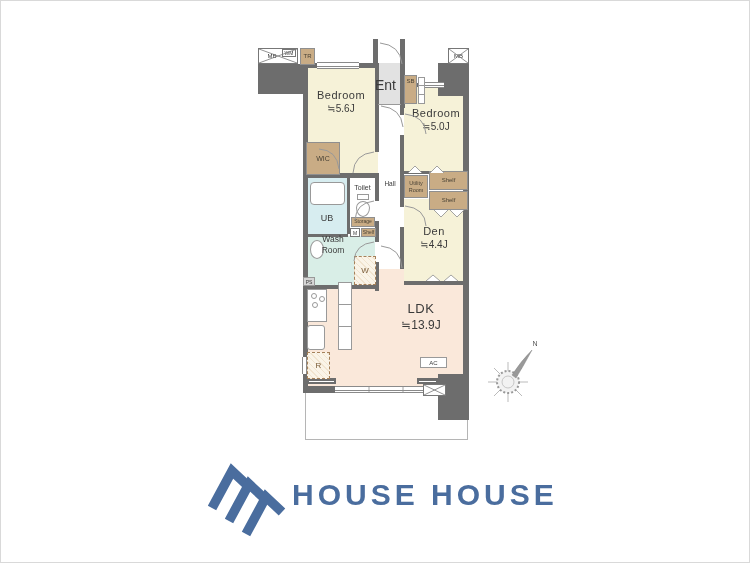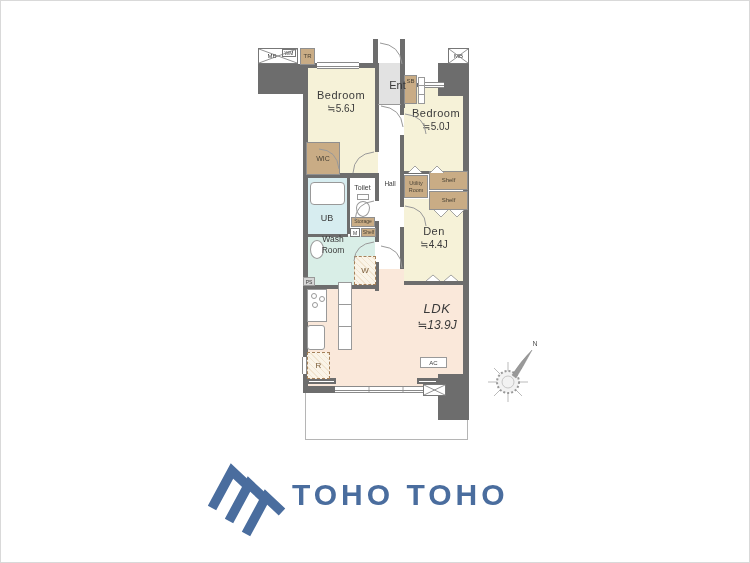--- a/index.html
+++ b/index.html
@@ -146,25 +146,25 @@
     <div class="rsize">≒5.6J</div>
   </div>
   <div class="abs rlabel" style="left:403px;top:106px;width:64px;">
     <div class="rname">Bedroom</div>
     <div class="rsize">≒5.0J</div>
   </div>
   <div class="abs rlabel" style="left:403px;top:224px;width:60px;">
     <div class="rname">Den</div>
     <div class="rsize">≒4.4J</div>
   </div>
-  <div class="abs rlabel" style="left:386px;top:300px;width:100px;font-style:italic;">
+  <div class="abs rlabel" style="left:370px;top:300px;width:100px;">
     <div class="rname" style="font-size:13px;">LDK</div>
     <div class="rsize" style="font-size:12px;">≒13.9J</div>
   </div>
-  <div class="small-label" style="left:385px;top:78px;width:23px;height:12px;font-size:11px;">Ent</div>
+  <div class="small-label" style="left:373px;top:78px;width:23px;height:12px;font-size:14px;">Ent</div>
   <div class="small-label" style="left:377px;top:177px;width:24px;height:10px;font-size:6.5px;">Hall</div>
   <div class="small-label" style="left:348px;top:181px;width:27px;height:10px;font-size:7px;">Toilet</div>
   <div class="small-label" style="left:306px;top:211px;width:40px;height:12px;font-size:9px;">UB</div>
   <div class="small-label" style="left:312px;top:231px;width:40px;height:26px;font-size:8.5px;line-height:1.35;">Wash Room</div>
   <div class="small-label" style="left:528px;top:338px;width:12px;height:9px;font-size:7px;color:#555;">N</div>
 
   <svg width="750" height="563" viewBox="0 0 750 563">
 
     <g stroke="#777" stroke-width="0.8">
       <line x1="258" y1="48" x2="296" y2="62"></line>
@@ -214,15 +214,15 @@
     </g>
   </svg>
 
   <svg style="left:203px;top:460px;" width="90" height="90" viewBox="0 0 90 90">
     <g stroke="#4a6d9e" stroke-width="9.5" fill="none" stroke-linejoin="miter" stroke-linecap="butt">
       <path d="M8,47 L28,10 L44,25"></path>
       <path d="M25,60 L45,23 L61,38"></path>
       <path d="M42,73 L62,36 L78,51"></path>
     </g>
   </svg>
-  <div class="logo-text">TOHO TOHO</div>
+  <div class="logo-text">HOUSE HOUSE</div>
 
 </div>
 
 </body></html>

